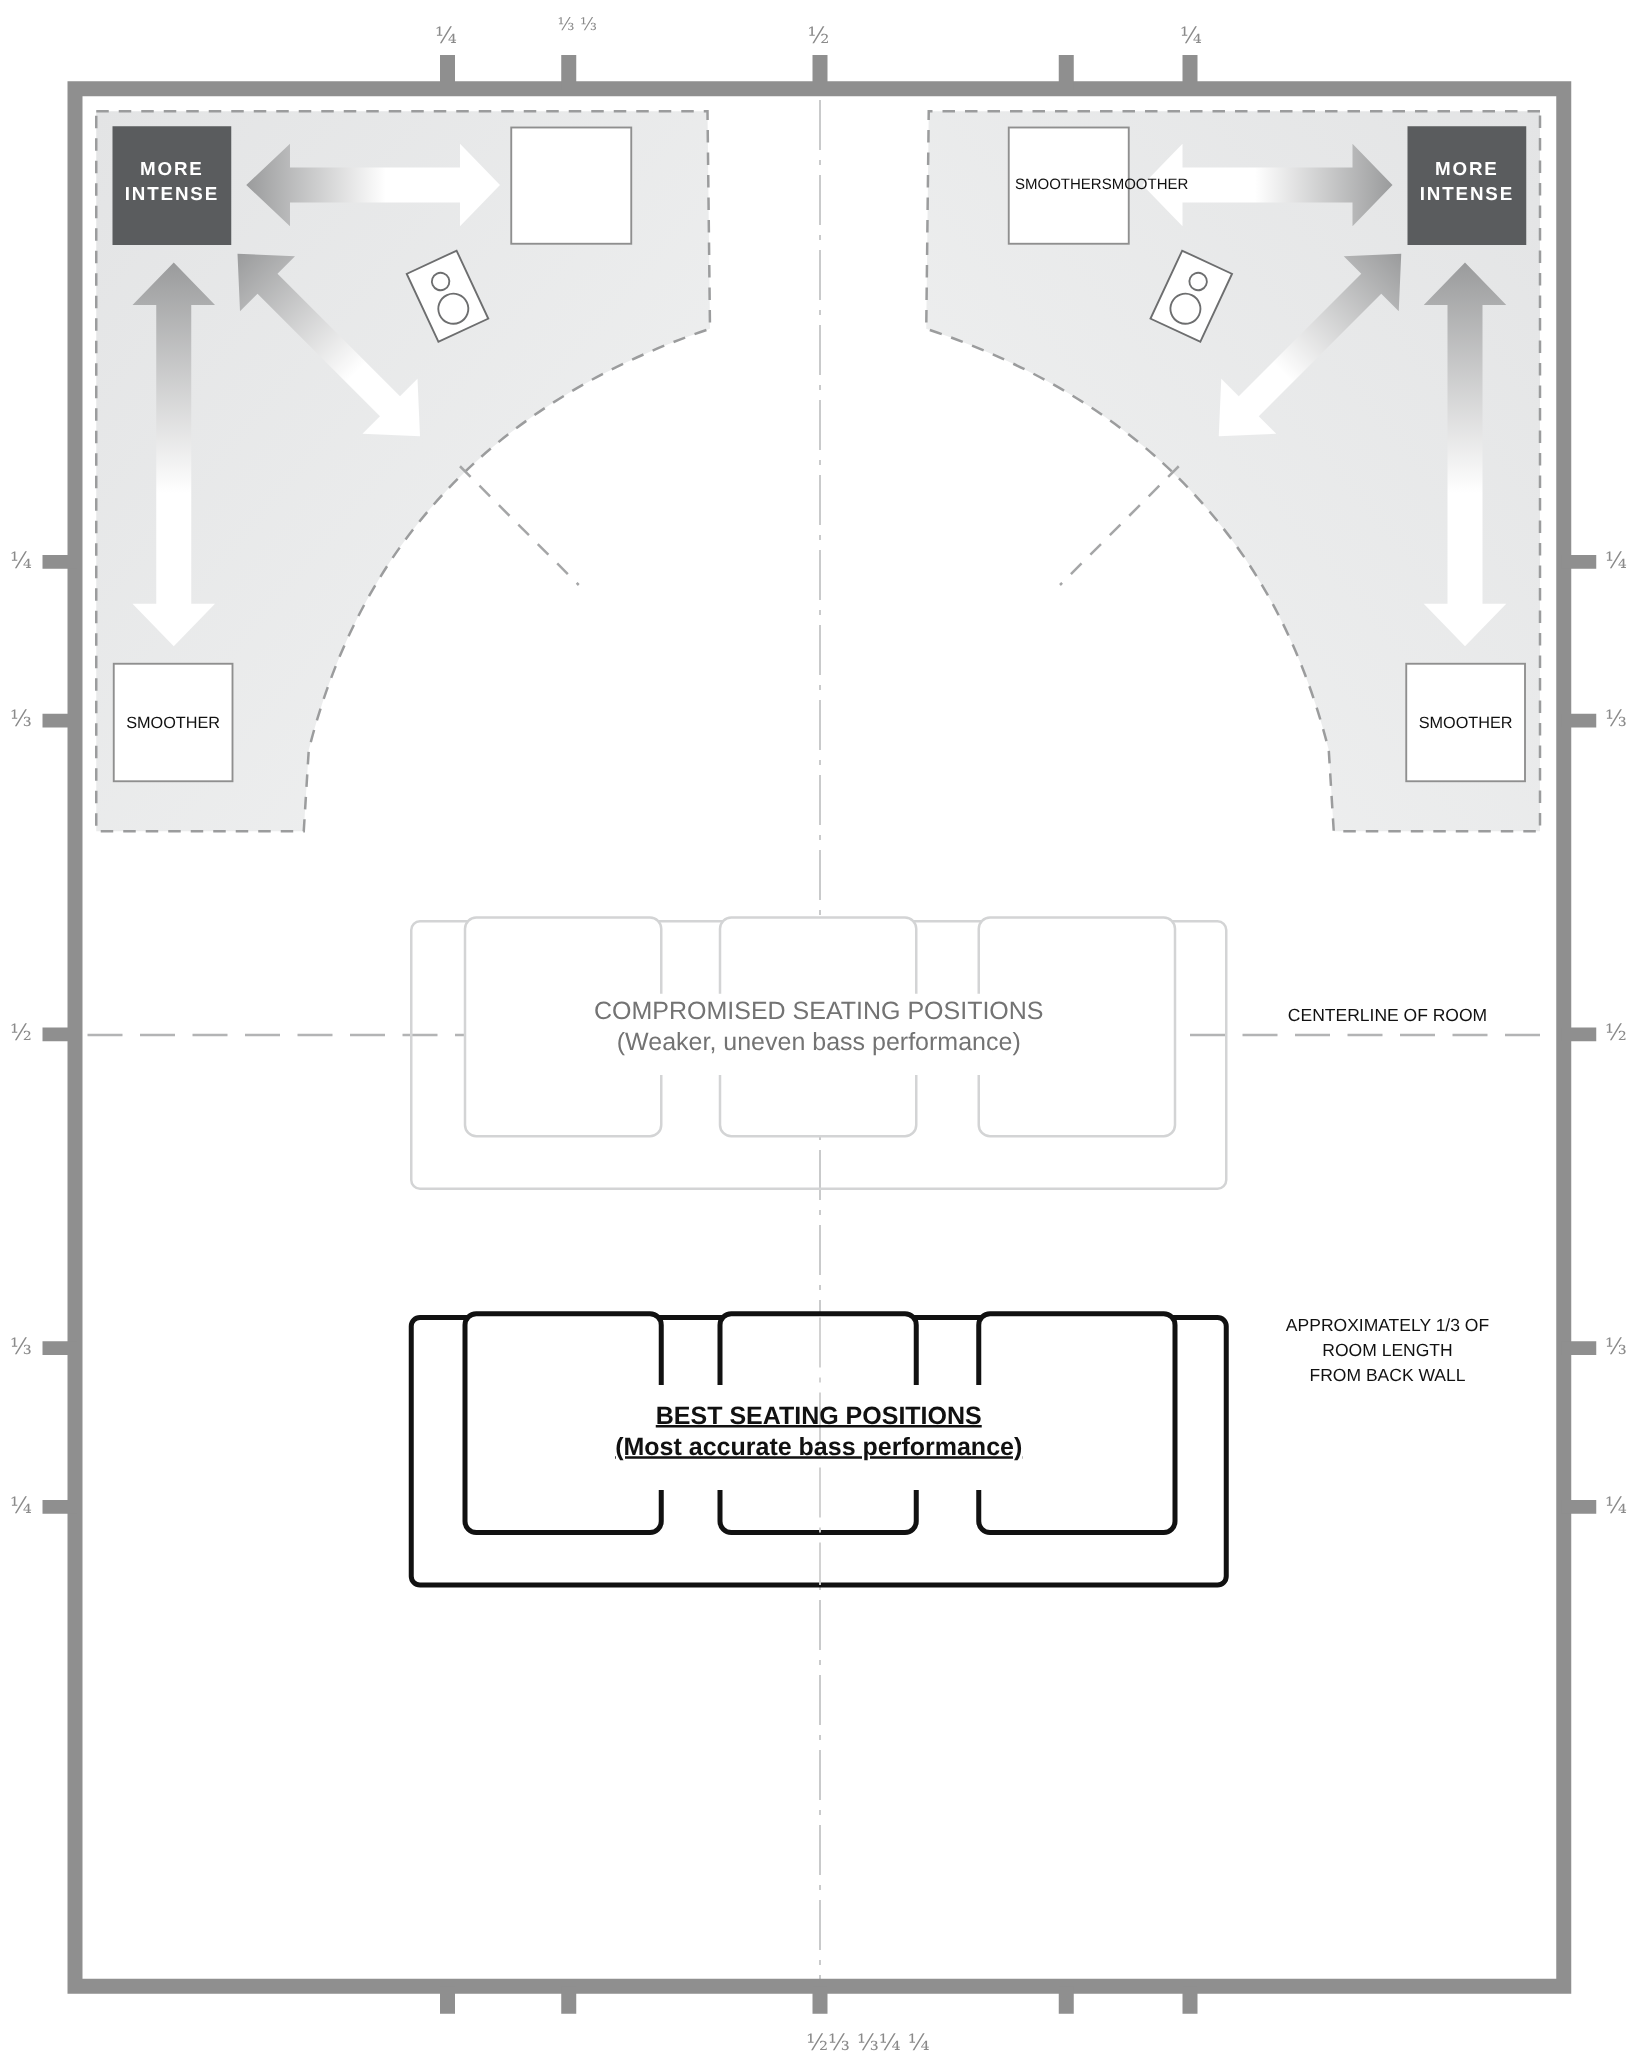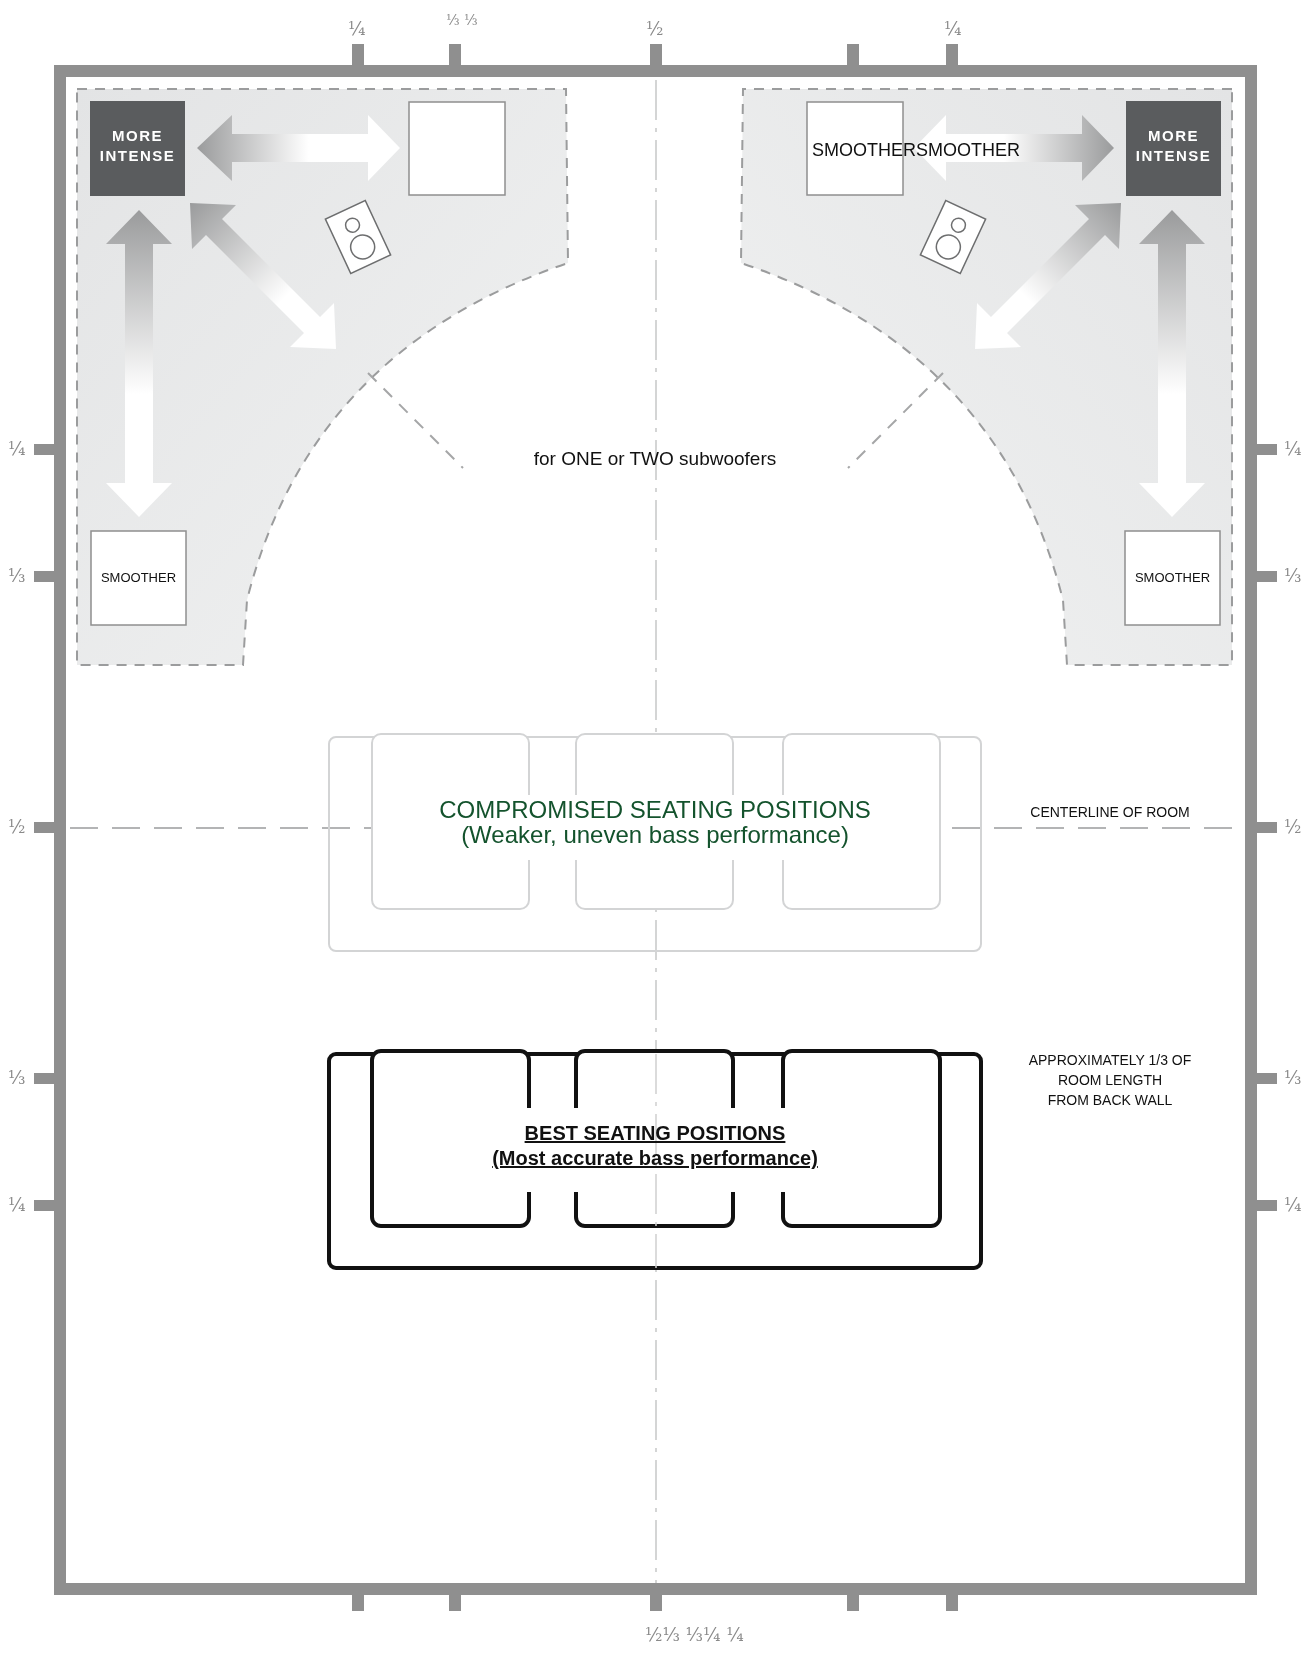--- a/index.html
+++ b/index.html
@@ -162,28 +162,27 @@
 <div style="position:absolute;left:90px;top:126px;width:95px;text-align:center;color:#ffffff;font-weight:bold;font-size:15px;letter-spacing:1.5px;line-height:20px;">
   <div>MORE</div>
   <div>INTENSE</div>
 </div>
 <div style="position:absolute;left:91px;top:570px;width:95px;text-align:center;color:#111;font-size:13px;">SMOOTHER</div>
 
 <div style="position:absolute;left:1126px;top:126px;width:95px;text-align:center;color:#ffffff;font-weight:bold;font-size:15px;letter-spacing:1.5px;line-height:20px;">
   <div>MORE</div>
   <div>INTENSE</div>
 </div>
-<div style="position:absolute;left:812px;top:140px;color:#111;font-size:18px;white-space:nowrap;">SMOOTHERSMOOTHER</div>
+<div style="position:absolute;left:812px;top:140px;color:#111;font-size:12px;white-space:nowrap;">SMOOTHERSMOOTHER</div>
 <div style="position:absolute;left:1125px;top:570px;width:95px;text-align:center;color:#111;font-size:13px;">SMOOTHER</div>
 
 <div style="position:absolute;left:430px;top:446px;width:450px;text-align:center;font-size:19px;line-height:25px;color:#111;">
-  <div>for ONE or TWO subwoofers</div>
 </div>
 
-<div style="position:absolute;left:430px;top:797px;width:450px;text-align:center;font-size:24px;line-height:25px;color:#14532d;">
+<div style="position:absolute;left:430px;top:797px;width:450px;text-align:center;font-size:20px;line-height:25px;color:#737373;">
   <div>COMPROMISED SEATING POSITIONS</div>
   <div>(Weaker, uneven bass performance)</div>
 </div>
 
 <div style="position:absolute;left:1020px;top:804px;width:180px;text-align:center;font-size:14px;color:#111;">CENTERLINE OF ROOM</div>
 
 <div style="position:absolute;left:430px;top:1121px;width:450px;text-align:center;font-size:20px;line-height:25px;color:#111;font-weight:bold;text-decoration:underline;">
   <div>BEST SEATING POSITIONS</div>
   <div>(Most accurate bass performance)</div>
 </div>

